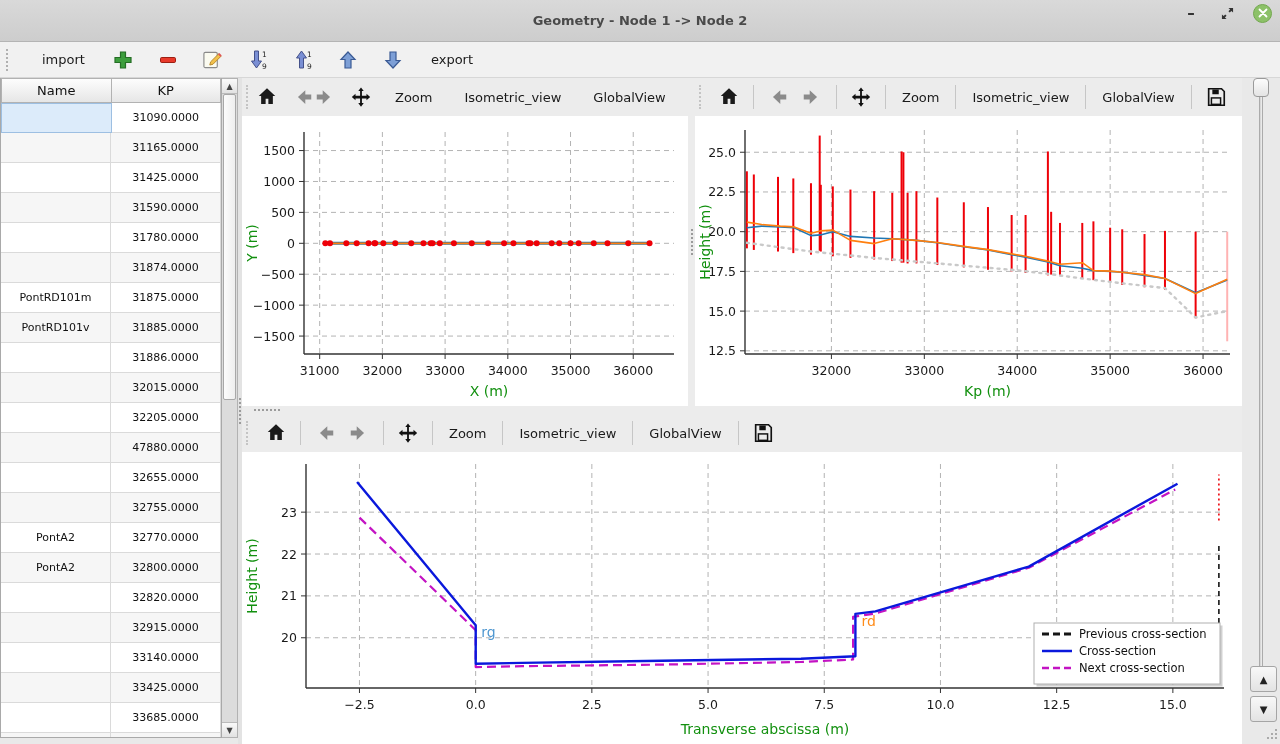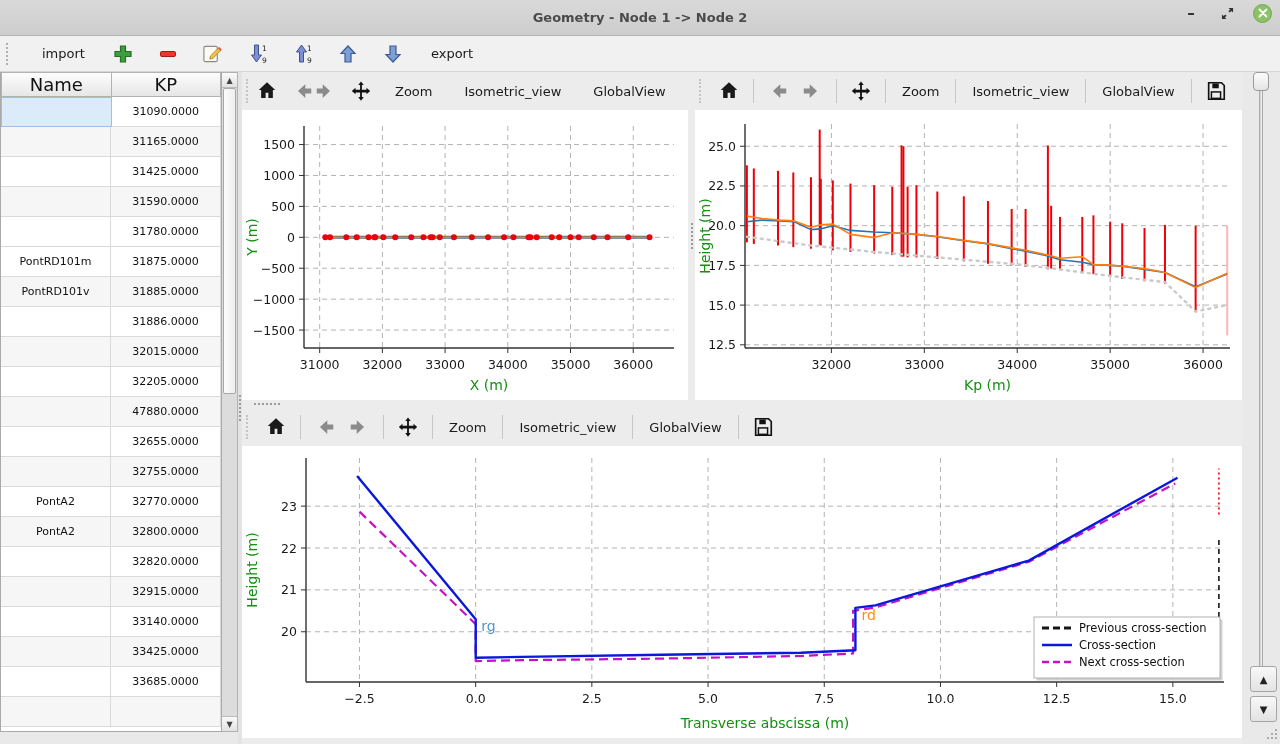--- a/index.html
+++ b/index.html
@@ -1,21 +1,21 @@
 <!DOCTYPE html>
 <html><head>
 <meta charset="utf-8">
 <style>
   * { margin:0; padding:0; box-sizing:border-box; }
   html,body { width:1280px; height:744px; overflow:hidden;
     font-family:"DejaVu Sans", sans-serif; background:#e9e9e9; }
   .window { width:1280px; height:744px; display:flex; flex-direction:column; background:#e9e9e9; }
 
   
-  .titlebar { height:36px; background:linear-gradient(#d9d9d9,#cdcdcd); border-bottom:1px solid #b4b4b4;
+  .titlebar { height:42px; background:linear-gradient(#d9d9d9,#cdcdcd); border-bottom:1px solid #b4b4b4;
     position:relative; display:flex; align-items:center; justify-content:center; flex:none; }
   .title-text { font-size:13px; font-weight:bold; color:#4a4a4a; }
   .win-controls { position:absolute; right:8px; top:0; height:26px; display:flex; align-items:center; gap:16px; }
   .wc-btn { width:20px; height:20px; display:flex; align-items:center; justify-content:center; cursor:default; }
   .wc-min { font-size:15px; font-weight:bold; color:#333; }
   .wc-close { width:19px; height:19px; border-radius:50%; background:#8cc168; border:1px solid #74a850;
     display:flex; align-items:center; justify-content:center; }
 
   
   .main-toolbar { height:36px; background:#f1f1f1; border-bottom:1px solid #d7d7d7;
@@ -26,21 +26,21 @@
 
   
   .content { flex:1; display:flex; min-height:0; }
 
   
   .left-panel { width:238px; flex:none; background:#e9e9e9; position:relative; }
   .tbl-wrap { position:absolute; left:0; top:0; width:222px; height:660px; overflow:hidden;
     background:#fff; border:1px solid #a9a9a9; border-top:none; }
   .thead { display:flex; height:25px; }
   .hcell { flex:1; background:linear-gradient(#fdfdfd,#e6e6e6); border:1px solid #b2b2b2; border-left:none;
-    display:flex; align-items:center; justify-content:center; font-size:18px; color:#111; }
+    display:flex; align-items:center; justify-content:center; font-size:13px; color:#111; }
   .hcell:first-child { border-left:1px solid #b2b2b2; }
   .trow { display:flex; height:30px; background:#fff; }
   .trow.alt { background:#f6f6f6; }
   .tcell { flex:1; border-bottom:1px solid #dadada; border-right:1px solid #dadada;
     display:flex; align-items:center; justify-content:center; font-size:11px; color:#111; }
   .tcell.selected { background:#dcebfa; border:1px solid #9dbfe2; }
   .tbl-scroll { position:absolute; left:222px; top:0; width:16px; height:660px; background:#dcdcdc;
     border:1px solid #b2b2b2; border-left:none; display:flex; flex-direction:column; }
   .sbtn { height:15px; background:linear-gradient(#fafafa,#e2e2e2); border-bottom:1px solid #bbb;
     display:flex; align-items:center; justify-content:center; font-size:8px; color:#444; }
@@ -184,20 +184,24 @@
               <div class="tcell"></div>
               <div class="tcell">31425.0000</div>
             </div>
             <div class="trow alt">
               <div class="tcell"></div>
               <div class="tcell">31590.0000</div>
             </div>
             <div class="trow">
               <div class="tcell"></div>
               <div class="tcell">31780.0000</div>
+            </div>
+            <div class="trow alt">
+              <div class="tcell"></div>
+              <div class="tcell">31874.0000</div>
             </div>
             <div class="trow">
               <div class="tcell">PontRD101m</div>
               <div class="tcell">31875.0000</div>
             </div>
             <div class="trow alt">
               <div class="tcell">PontRD101v</div>
               <div class="tcell">31885.0000</div>
             </div>
             <div class="trow">

